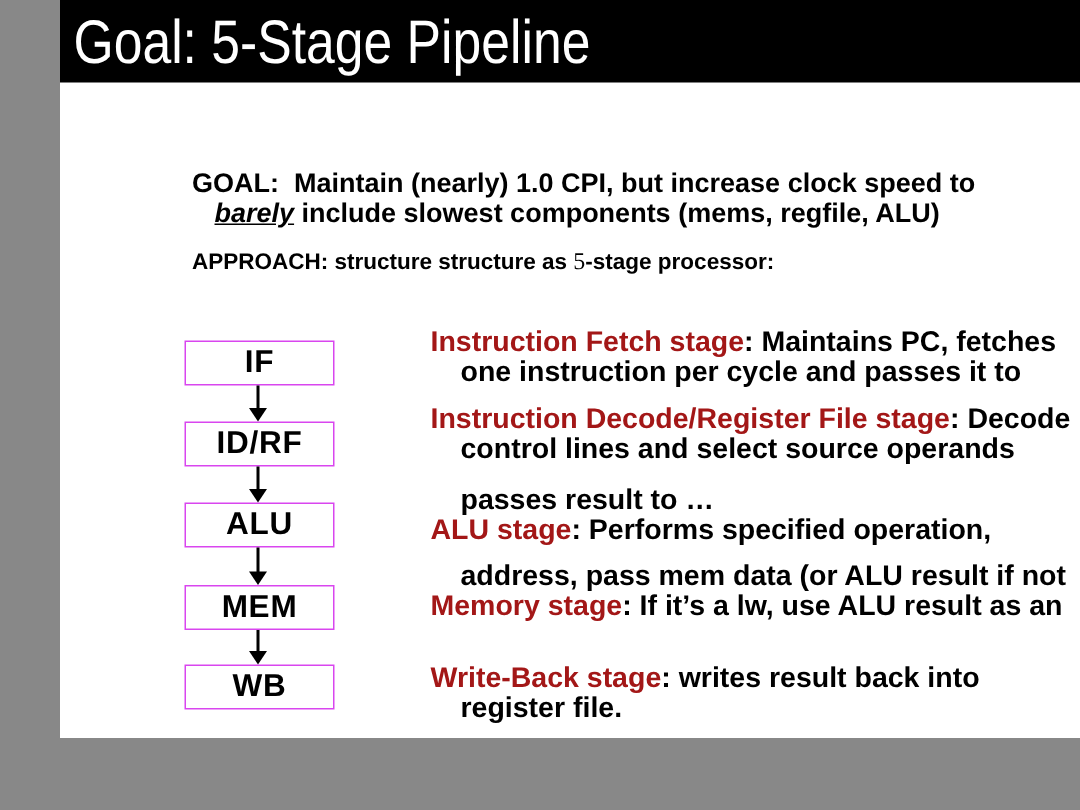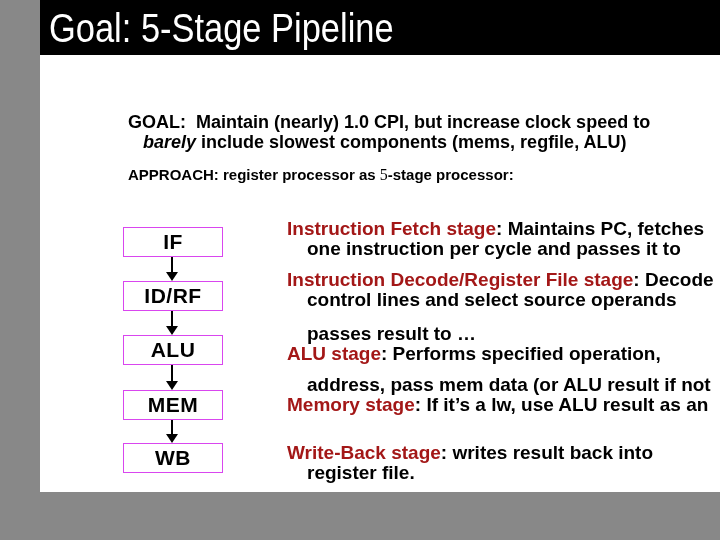--- a/index.html
+++ b/index.html
@@ -23,21 +23,21 @@
     transform:scaleX(0.84);transform-origin:left center;
     white-space:pre;
   }
   
   .goal{
     position:absolute;left:88px;top:112px;width:580px;
     font-weight:bold;font-size:18px;line-height:20px;color:#000;
   }
   .gline{white-space:pre;}
   .gline2{padding-left:15px;}
-  .em-italic{font-style:italic;}
+  .em-italic{font-style:italic;text-decoration:underline;}
   .approach{
     position:absolute;left:88px;top:165px;width:580px;
     font-weight:bold;font-size:15px;line-height:20px;color:#000;
     white-space:pre;
   }
   .serif-digit{font-family:"Liberation Serif", serif;font-weight:normal;font-size:16px;}
   
   .pbox{
     position:absolute;left:83px;width:100px;height:30px;
     border:1px solid #d946ef;box-sizing:border-box;background:#fff;
@@ -71,21 +71,21 @@
 
   <div class="titlebar">
     <div class="title">Goal: 5-Stage Pipeline</div>
   </div>
 
   <div class="goal">
     <div class="gline">GOAL:  Maintain (nearly) 1.0 CPI, but increase clock speed to</div>
     <div class="gline gline2"><span class="em-italic">barely</span><span> include slowest components (mems, regfile, ALU)</span></div>
   </div>
 
-  <div class="approach"><span>APPROACH: register processor as </span><span class="serif-digit">5</span><span>-stage processor:</span></div>
+  <div class="approach"><span>APPROACH: structure structure as </span><span class="serif-digit">5</span><span>-stage processor:</span></div>
 
   <div id="stages-layer">
       <div class="pbox pbox-0">
         <span class="pbox-label">IF</span>
       </div>
       <div class="desc desc-0">
         <div class="dline"><span class="lead">Instruction Fetch stage</span><span>: Maintains PC, fetches</span></div>
         <div class="dline cont">one instruction per cycle and passes it to</div>
       </div>
       <div class="pbox pbox-1">

